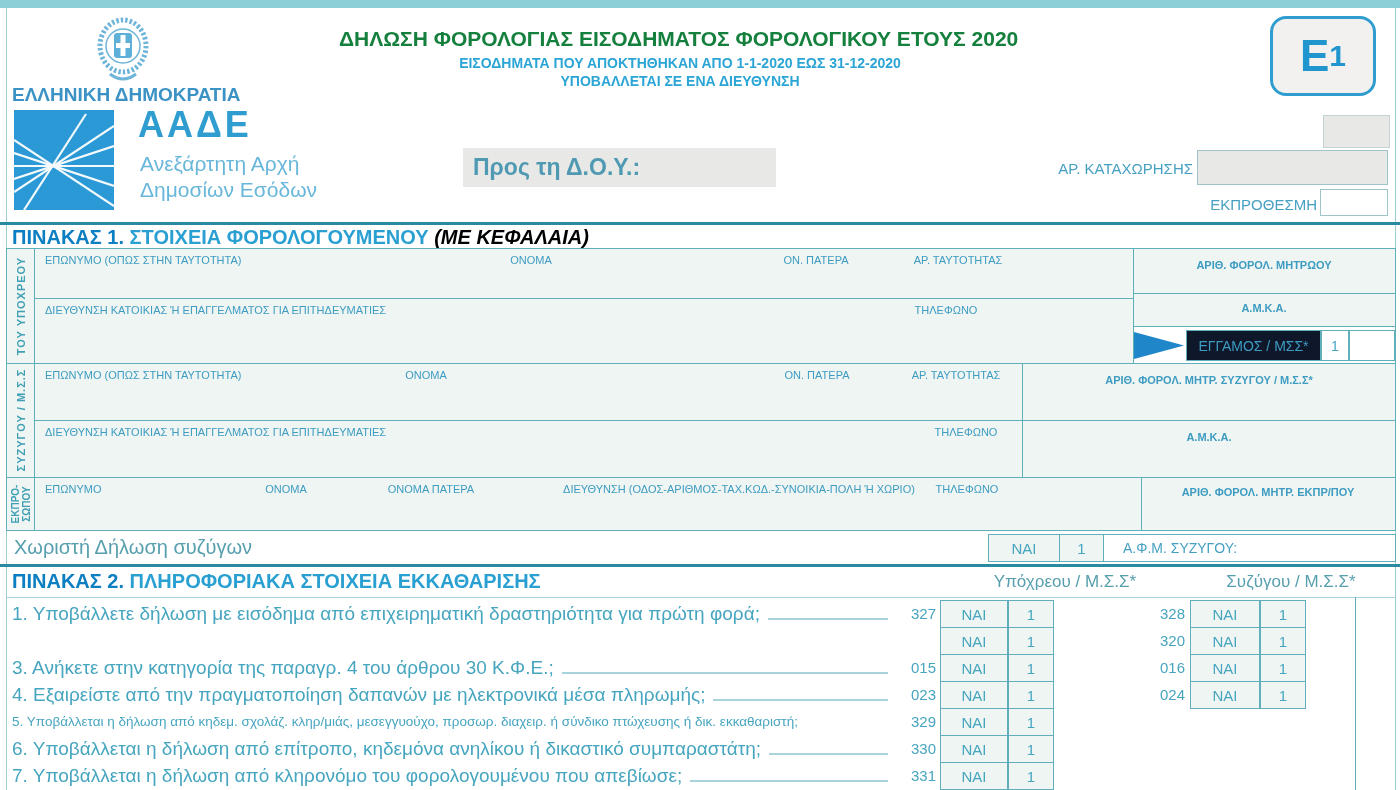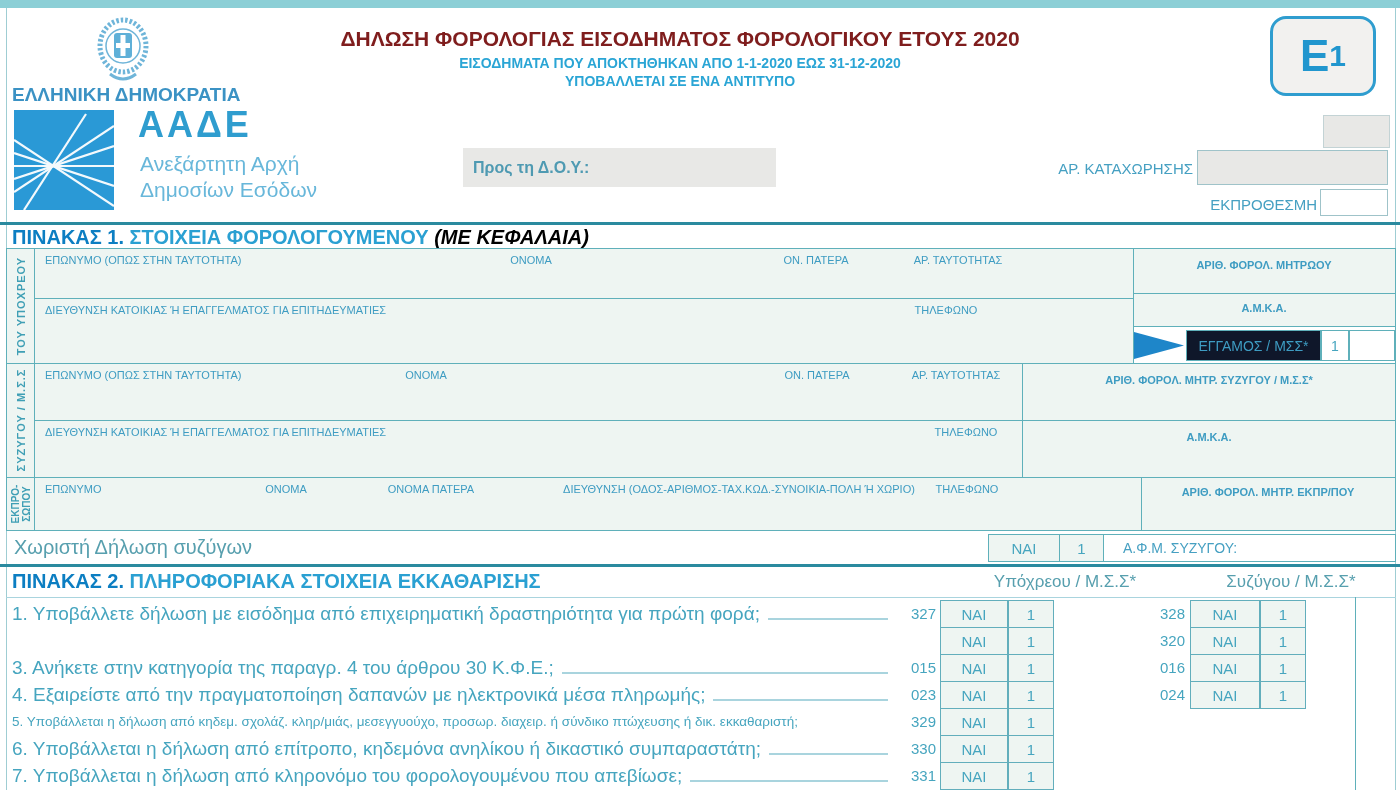--- a/index.html
+++ b/index.html
@@ -75,31 +75,31 @@
         <line x1="0" y1="69" x2="100" y2="36"></line>
         <line x1="0" y1="82" x2="100" y2="16"></line>
         <line x1="10" y1="100" x2="72" y2="4"></line>
       </g>
     </svg>
   </div>
   <div class="ab nowrap" style="left:138px;top:104px;font-size:36px;font-weight:bold;color:#2f9dcf;letter-spacing:3px;">ΑΑΔΕ</div>
   <div class="ab nowrap" style="left:140px;top:152px;font-size:21px;color:#68b7da;">Ανεξάρτητη Αρχή</div>
   <div class="ab nowrap" style="left:140px;top:178px;font-size:21px;color:#68b7da;">Δημοσίων Εσόδων</div>
 
-  <div class="ab" style="left:330px;top:27px;width:700px;text-align:center;font-size:21px;font-weight:bold;color:#7f1d1d;">ΔΗΛΩΣΗ ΦΟΡΟΛΟΓΙΑΣ ΕΙΣΟΔΗΜΑΤΟΣ ΦΟΡΟΛΟΓΙΚΟΥ ΕΤΟΥΣ 2020</div>
+  <div class="ab" style="left:339px;top:27px;width:700px;font-size:21px;font-weight:bold;color:#15803d;">ΔΗΛΩΣΗ ΦΟΡΟΛΟΓΙΑΣ ΕΙΣΟΔΗΜΑΤΟΣ ΦΟΡΟΛΟΓΙΚΟΥ ΕΤΟΥΣ 2020</div>
   <div class="ab" style="left:330px;top:55px;width:700px;text-align:center;font-size:14px;font-weight:bold;color:#2aa5d5;">ΕΙΣΟΔΗΜΑΤΑ ΠΟΥ ΑΠΟΚΤΗΘΗΚΑΝ ΑΠΟ 1-1-2020 ΕΩΣ 31-12-2020</div>
-  <div class="ab" style="left:330px;top:73px;width:700px;text-align:center;font-size:14px;font-weight:bold;color:#2aa5d5;">ΥΠΟΒΑΛΛΕΤΑΙ ΣΕ ΕΝΑ ΑΝΤΙΤΥΠΟ</div>
+  <div class="ab" style="left:330px;top:73px;width:700px;text-align:center;font-size:14px;font-weight:bold;color:#2aa5d5;">ΥΠΟΒΑΛΛΕΤΑΙ ΣΕ ΕΝΑ ΔΙΕΥΘΥΝΣΗ</div>
 
   <div class="ab" style="left:1270px;top:16px;width:100px;height:74px;border:3px solid #2f9dcf;border-radius:16px;background:#f2f1ef;display:flex;align-items:center;justify-content:center;">
     <span style="font-size:44px;font-weight:bold;color:#2196ce;">Ε</span>
       <span style="font-size:30px;font-weight:bold;color:#2196ce;">1</span>
   </div>
 
   <div class="ab" style="left:463px;top:148px;width:313px;height:39px;background:#e8e8e6;display:flex;align-items:center;">
-    <span style="margin-left:10px;font-size:16px;font-weight:bold;color:#4f9ab2;">Προς τη Δ.Ο.Υ.:</span>
+    <span style="margin-left:10px;font-size:23px;font-weight:bold;color:#4f9ab2;">Προς τη Δ.Ο.Υ.:</span>
   </div>
 
   <div class="ab hdrlbl" style="left:1120px;top:125px;width:157px;margin-top:24px;">ΤΜΗΜΑ</div>
   <div class="greybox" style="left:1323px;top:115px;width:67px;height:33px;"></div>
 
   <div class="ab hdrlbl" style="left:1000px;top:160px;width:193px;">ΑΡ. ΚΑΤΑΧΩΡΗΣΗΣ</div>
   <div class="greybox" style="left:1197px;top:150px;width:191px;height:35px;border:1px solid #9fc3c9;"></div>
 
   <div class="ab hdrlbl" style="left:1150px;top:196px;width:167px;">ΕΚΠΡΟΘΕΣΜΗ</div>
   <div class="ab" style="left:1320px;top:189px;width:68px;height:27px;background:#ffffff;border:1px solid #9fc3c9;box-sizing:border-box;"></div>

